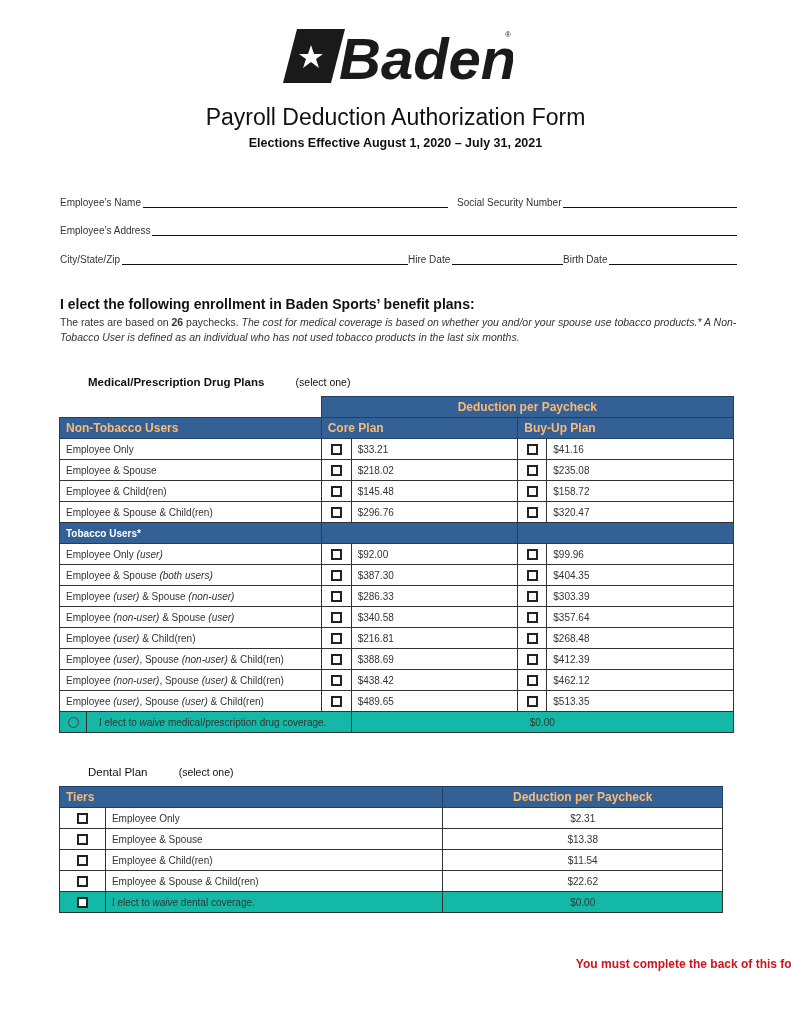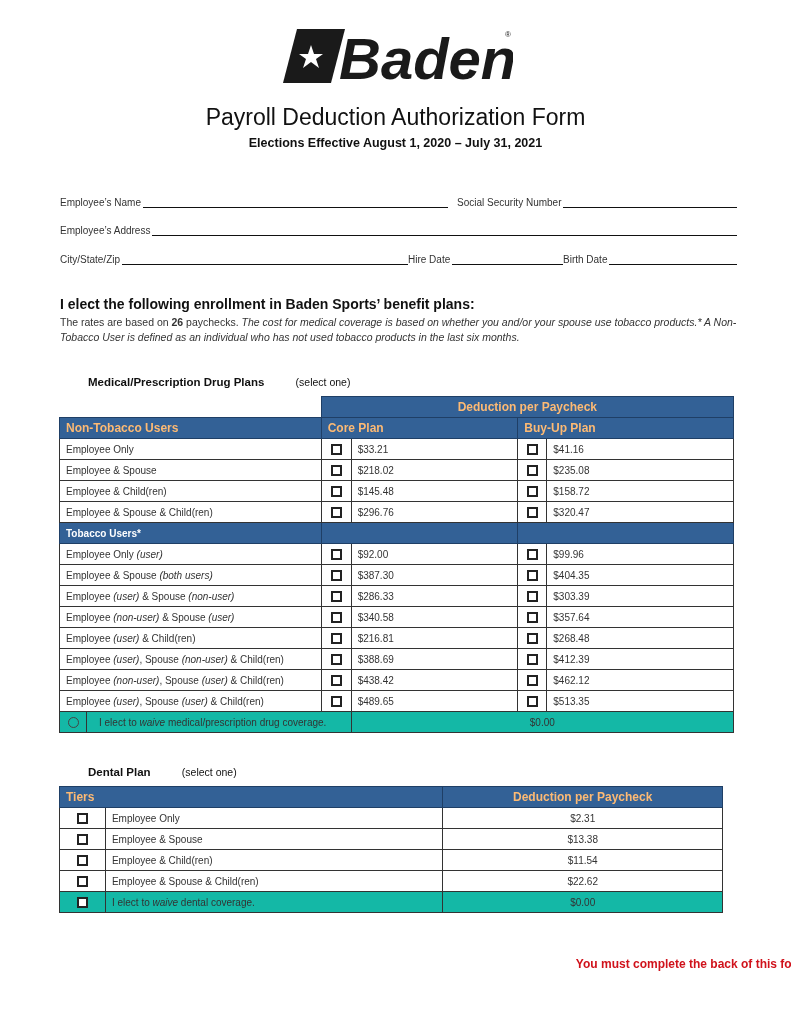--- a/index.html
+++ b/index.html
@@ -209,21 +209,21 @@
           <span class="radio"></span>
             </span>
         <span style="padding-left:12px;"><span>I elect to </span><i>waive</i><span> medical/prescription drug coverage.</span></span>
       </div>
     </td>
     <td colspan="3" class="center">$0.00</td>
   </tr>
 </tbody>
   </table>
 
-<div class="sec-head" style="top:766px;"><span style="font-weight:bold;font-size:11.5px">Dental Plan</span> <span>(select one)</span></div>
+<div class="sec-head" style="top:766px;"><span style="font-weight:normal;font-size:11.5px">Dental Plan</span> <span>(select one)</span></div>
 
 <table style="left:59px; top:786px; width:664px;">
   <colgroup>
       <col style="width:46px">
       <col style="width:338px">
       <col style="width:280px">
     </colgroup>
   <tbody>
       <tr>
     <td class="hdr" colspan="2">Tiers</td>

